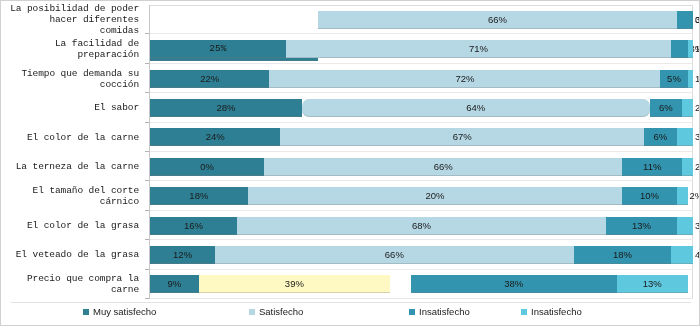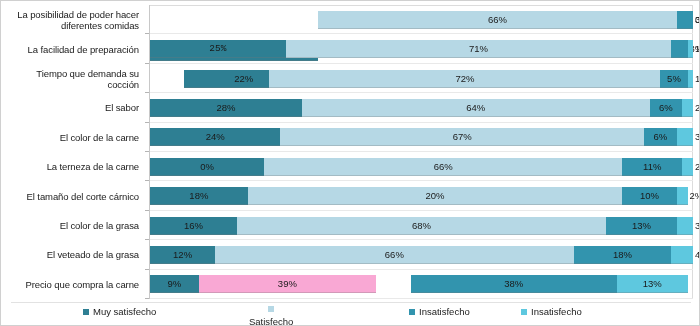--- a/index.html
+++ b/index.html
@@ -49,20 +49,21 @@
     background: #dcdcdc;
   }
 
   
   #cats {
     position: absolute;
     left: 4px;
     top: 4px;
     width: 140px;
     height: 294px;
+    font-family: Liberation Mono, monospace;
   }
   .cat {
     position: absolute;
     right: 6px;
     text-align: right;
     font-size: 9.5px;
     color: #1a1a1a;
     line-height: 11px;
     letter-spacing: -0.1px;
   }
@@ -199,39 +200,39 @@
         </div>
         <div class="seg" style="left: 521.28px; width: 16.29px; background: rgb(50, 148, 174); overflow: visible;">
           <span style="width: 28px; margin-left: 18.29px; text-align: left;">3%</span>
         </div>
         <div class="seg" style="left: 537.57px; width: 5.43px; background: rgb(94, 200, 223); overflow: visible;">
           <span style="width: 28px; margin-left: 7.43px; text-align: left;">1%</span>
         </div>
       </div>
       <div class="rowline" style="top: 87.2px;"></div>
       <div class="row" style="top: 64.5px; width: 543px;">
-        <div class="seg" style="left: 0px; width: 119.46px; background: rgb(46, 127, 147); margin-left: 34px;">
+        <div class="seg" style="left: 0px; width: 119.46px; background: rgb(46, 127, 147);">
           <span>22%</span>
         </div>
         <div class="seg" style="left: 119.46px; width: 390.96px; background: rgb(182, 216, 229);">
           <span>72%</span>
         </div>
         <div class="seg" style="left: 510.42px; width: 27.15px; background: rgb(50, 148, 174);">
           <span>5%</span>
         </div>
         <div class="seg" style="left: 537.57px; width: 5.43px; background: rgb(94, 200, 223); overflow: visible;">
           <span style="width: 28px; margin-left: 7.43px; text-align: left;">1%</span>
         </div>
       </div>
       <div class="rowline" style="top: 116.6px;"></div>
       <div class="row" style="top: 93.9px; width: 588px;">
         <div class="seg" style="left: 0px; width: 152.04px; background: rgb(46, 127, 147);">
           <span>28%</span>
         </div>
-        <div class="seg" style="left: 152.04px; width: 347.52px; background: rgb(182, 216, 229);">
+        <div class="seg" style="left: 152.04px; width: 347.52px; background: rgb(182, 216, 229); border-radius: 7px;">
           <span>64%</span>
         </div>
         <div class="seg" style="left: 499.56px; width: 32.58px; background: rgb(50, 148, 174);">
           <span>6%</span>
         </div>
         <div class="seg" style="left: 532.14px; width: 10.86px; background: rgb(94, 200, 223); overflow: visible;">
           <span style="width: 28px; margin-left: 12.86px; text-align: left;">2%</span>
         </div>
       </div>
       <div class="rowline" style="top: 146px;"></div>
@@ -307,39 +308,39 @@
         </div>
         <div class="seg" style="left: 521.28px; width: 21.72px; background: rgb(94, 200, 223); overflow: visible;">
           <span style="width: 28px; margin-left: 23.72px; text-align: left;">4%</span>
         </div>
       </div>
       <div class="rowline" style="top: 293px;"></div>
       <div class="row" style="top: 270.3px; width: 543px;">
         <div class="seg" style="left: 0px; width: 48.87px; background: rgb(46, 127, 147);">
           <span>9%</span>
         </div>
-        <div class="seg" style="left: 48.87px; width: 177px; background: #f9a8d4;">
+        <div class="seg" style="left: 48.87px; width: 191px; background: #fef9c3;">
           <span>39%</span>
         </div>
         <div class="seg" style="left: 260.64px; width: 206.34px; background: rgb(50, 148, 174);">
           <span>38%</span>
         </div>
         <div class="seg" style="left: 466.98px; width: 70.59px; background: rgb(94, 200, 223);">
           <span>13%</span>
         </div>
       </div>
     </div>
 
   <div id="legend">
     <div class="legend-sep"></div>
   <div class="legend-item" style="left: 82px;">
         <span class="legend-swatch" style="background: rgb(46, 127, 147);"></span>
         <span class="legend-label">Muy satisfecho</span>
       </div>
-      <div class="legend-item" style="left: 248px; flex-direction: column;">
+      <div class="legend-item" style="left: 248px;">
         <span class="legend-swatch" style="background: rgb(182, 216, 229);"></span>
         <span class="legend-label">Satisfecho</span>
       </div>
       <div class="legend-item" style="left: 408px;">
         <span class="legend-swatch" style="background: rgb(50, 148, 174);"></span>
         <span class="legend-label">Insatisfecho</span>
       </div>
       <div class="legend-item" style="left: 520px;">
         <span class="legend-swatch" style="background: rgb(94, 200, 223);"></span>
         <span class="legend-label">Insatisfecho</span>

